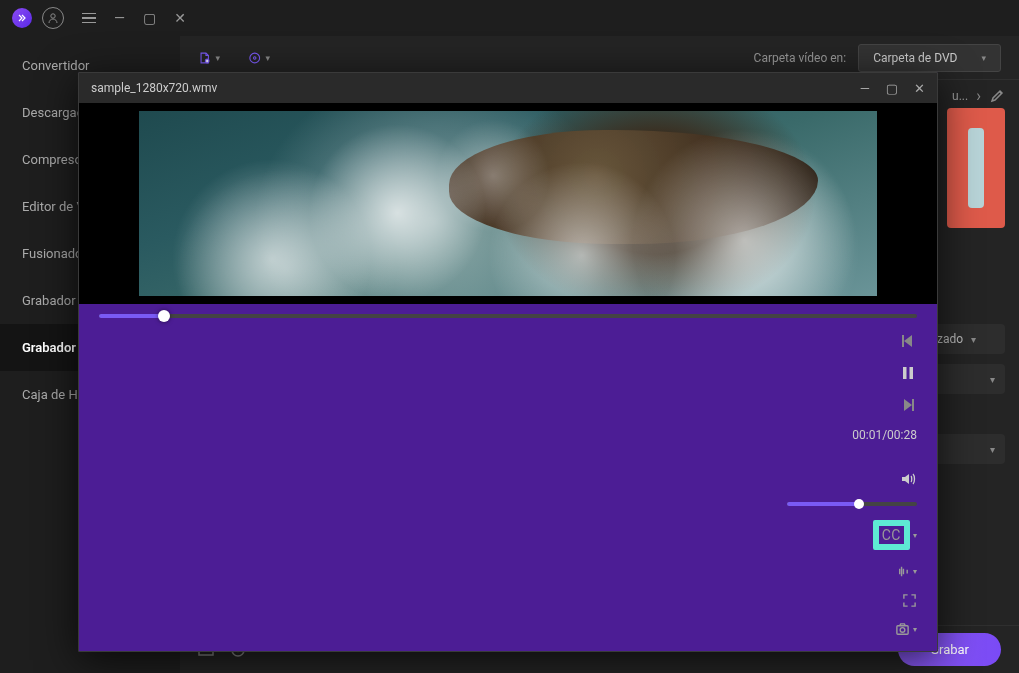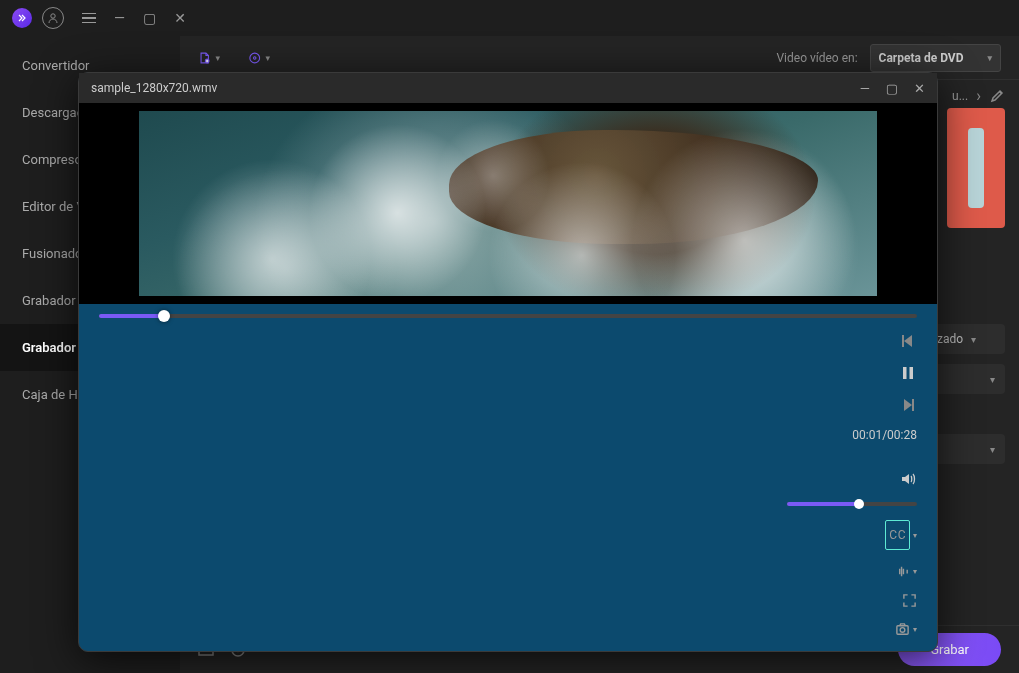--- a/index.html
+++ b/index.html
@@ -22,35 +22,35 @@
 .sidebar { width: 180px; background: #1e1e1e; padding-top: 6px; }
 .sidebar-item { padding: 16px 22px; font-size: 13px; color: #aaa; cursor: pointer; }
 .sidebar-item.active { color: #fff; font-weight: 600; background: #141414; }
 
 .content { flex: 1; background: #242424; display: flex; flex-direction: column; }
 .toolbar { height: 44px; display: flex; align-items: center; padding: 0 18px; gap: 28px; border-bottom: 1px solid #2f2f2f;}
 .tool-icon { width: 22px; height: 22px; position: relative; cursor: pointer; display:flex;align-items:center;}
 .tool-icon svg { stroke: #7a5af5; fill: none; stroke-width: 1.8; }
 .caret-down { font-size: 9px; color: #888; margin-left: 4px; }
 .toolbar-right { margin-left: auto; display:flex; align-items:center; gap:12px; font-size:12px; color:#999;}
-.dropdown { background:#333; border:1px solid #444; padding:6px 8px; border-radius:3px; color:#ccc; font-size:12px; display:flex; align-items:center; gap:24px; cursor:pointer;font-weight:bold;}
+.dropdown { background:#333; border:1px solid #444; padding:6px 14px; border-radius:3px; color:#ccc; font-size:12px; display:flex; align-items:center; gap:24px; cursor:pointer;}
 
 .content-area { flex:1; position:relative; }
 .thumb-strip { position:absolute; top:28px; right:14px; width:58px; height:120px; background:#de5a4a; border-radius:4px; display:flex; align-items:center; justify-content:center;}
 .thumb-strip .strip{width:16px;height:80px;background:#b8d4d8;border-radius:4px;}
 .truncated-label{position:absolute; top:0; right:48px; font-size:12px; color:#999;}
 .opt-row{position:absolute; right:14px; height:30px; display:flex; align-items:center; background:#2d2d2d; padding:0 10px; border-radius:4px; font-size:12px; color:#bbb; gap:8px;}
 .opt-row .chev{color:#888;font-size:10px;}
 
 .bottombar { height: 48px; display:flex; align-items:center; padding:0 18px; gap:16px; border-top:1px solid #2f2f2f;}
 .btn-grabar { margin-left:auto; background: linear-gradient(90deg,#8a5af5,#7a4af5); color:#fff; padding:9px 32px; border-radius:20px; font-size:13px; cursor:pointer; border:none;}
 .small-ic{width:16px;height:16px; stroke:#888; fill:none; stroke-width:1.5; cursor:pointer;}
 
 
-.player { position: absolute; left: 78px; top: 72px; width: 860px; height: 580px; background: #0c4a6e; border: 1px solid #3a3a3a; box-shadow: 0 8px 40px rgba(0,0,0,0.7); display:flex; flex-direction:column; border-radius:10px;}
+.player { position: absolute; left: 78px; top: 72px; width: 860px; height: 580px; background: #4c1d95; border: 1px solid #3a3a3a; box-shadow: 0 8px 40px rgba(0,0,0,0.7); display:flex; flex-direction:column; border-radius:1px;}
 .player-titlebar { height: 30px; display:flex; align-items:center; padding:0 12px; font-size:12px; color:#ccc; background:#2a2a2a;}
 .player-titlebar .spacer{flex:1;}
 .player-titlebar .wc{margin-left:16px; color:#aaa; cursor:pointer; font-size:13px;}
 .video-area { flex:1; background:#000; display:flex; align-items:center; justify-content:center; padding:8px 60px 8px 60px;}
 .video-frame { width:100%; height:100%; background:#244a52; position:relative; overflow:hidden;}
 
 .ocean{position:absolute;inset:0;background:
   radial-gradient(ellipse 400px 300px at 70% 45%, #4a3a2a 0%, #3a2e20 20%, transparent 40%),
   radial-gradient(ellipse 400px 340px at 40% 60%, rgba(255,255,255,0.45) 0%, transparent 45%),
   radial-gradient(ellipse 260px 240px at 80% 75%, rgba(255,255,255,0.5) 0%, transparent 50%),
@@ -79,21 +79,21 @@
 .ctrl-btn { cursor:pointer; color:#ccc; display:flex; align-items:center; justify-content:center; width:18px; height:18px;}
 .ctrl-btn svg{width:16px;height:16px;fill:#ccc;}
 .ctrl-btn.step svg{fill:#888;}
 .timecode { font-size:12px; color:#ccc; margin-left:4px;}
 .ctrl-spacer{flex:1;}
 .vol-slider{width:130px; height:4px; background:#444; border-radius:2px; position:relative; cursor:pointer;}
 .vol-fill{position:absolute;left:0;top:0;height:100%;background:#7a5af5;border-radius:2px;}
 .vol-thumb{position:absolute;top:50%;width:10px;height:10px;background:#fff;border-radius:50%;transform:translate(-50%,-50%);}
 .mini-ic{cursor:pointer;color:#999;font-size:11px;display:flex;align-items:center;}
 .mini-ic svg{width:15px;height:15px;stroke:#999;fill:none;stroke-width:1.5;}
-.cc-box{border:1px solid #5eead4;font-size:12px;padding:7px 3px;border-radius:2px;letter-spacing:0.5px;}
+.cc-box{border:6px solid #5eead4;font-size:14px;padding:1px 3px;border-radius:2px;letter-spacing:0.5px;}
 </style>
 </head>
 <body>
 
 <div class="titlebar">
   <div class="logo">
     <svg viewBox="0 0 10 10">
         <path d="M2 2 L5 5 L2 8 M5 2 L8 5 L5 8" stroke="#fff" stroke-width="1.2" fill="none"></path>
       </svg>
   </div>
@@ -140,21 +140,21 @@
         <span class="caret-down">▾</span>
       </div>
       <div class="tool-icon">
         <svg viewBox="0 0 22 22" width="20" height="20">
             <circle cx="11" cy="11" r="8"></circle>
             <circle cx="11" cy="11" r="2"></circle>
           </svg>
         <span class="caret-down">▾</span>
       </div>
       <div class="toolbar-right">
-        <span>Video vídeo en:</span>
+        <span>Carpeta vídeo en:</span>
         <div class="dropdown">
           <span>Carpeta de DVD</span>
           <span style="font-size:9px;color:#888;">▾</span>
         </div>
       </div>
     </div>
 
     <div class="content-area">
       <div style="position:absolute; top:6px; right:14px; display:flex; align-items:center; gap:8px;">
         <span class="truncated-label" style="position:static;">u...</span>

